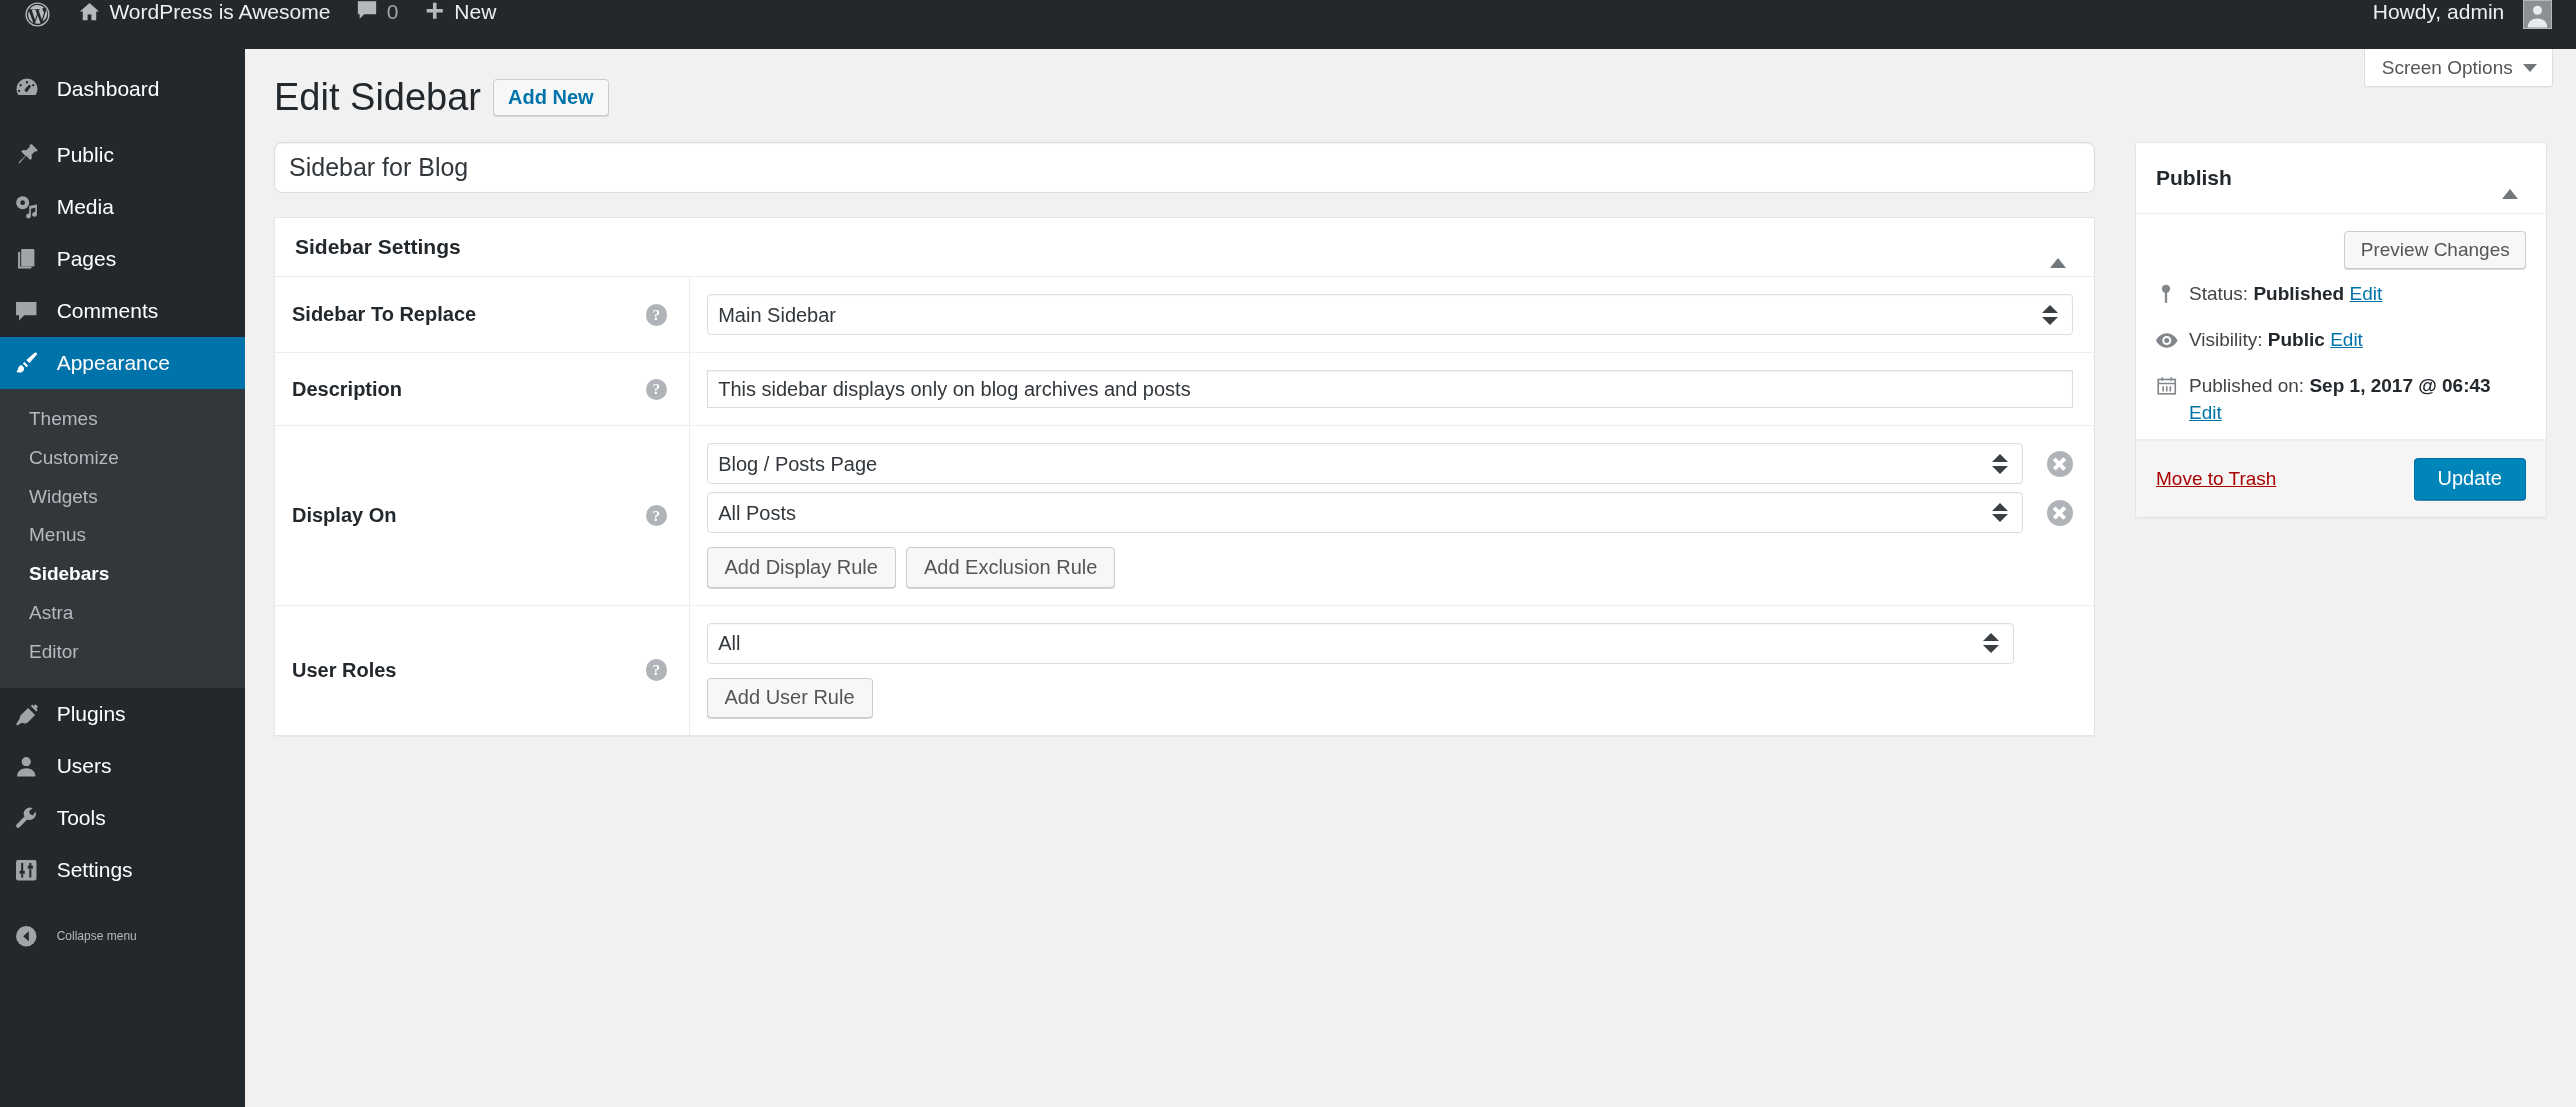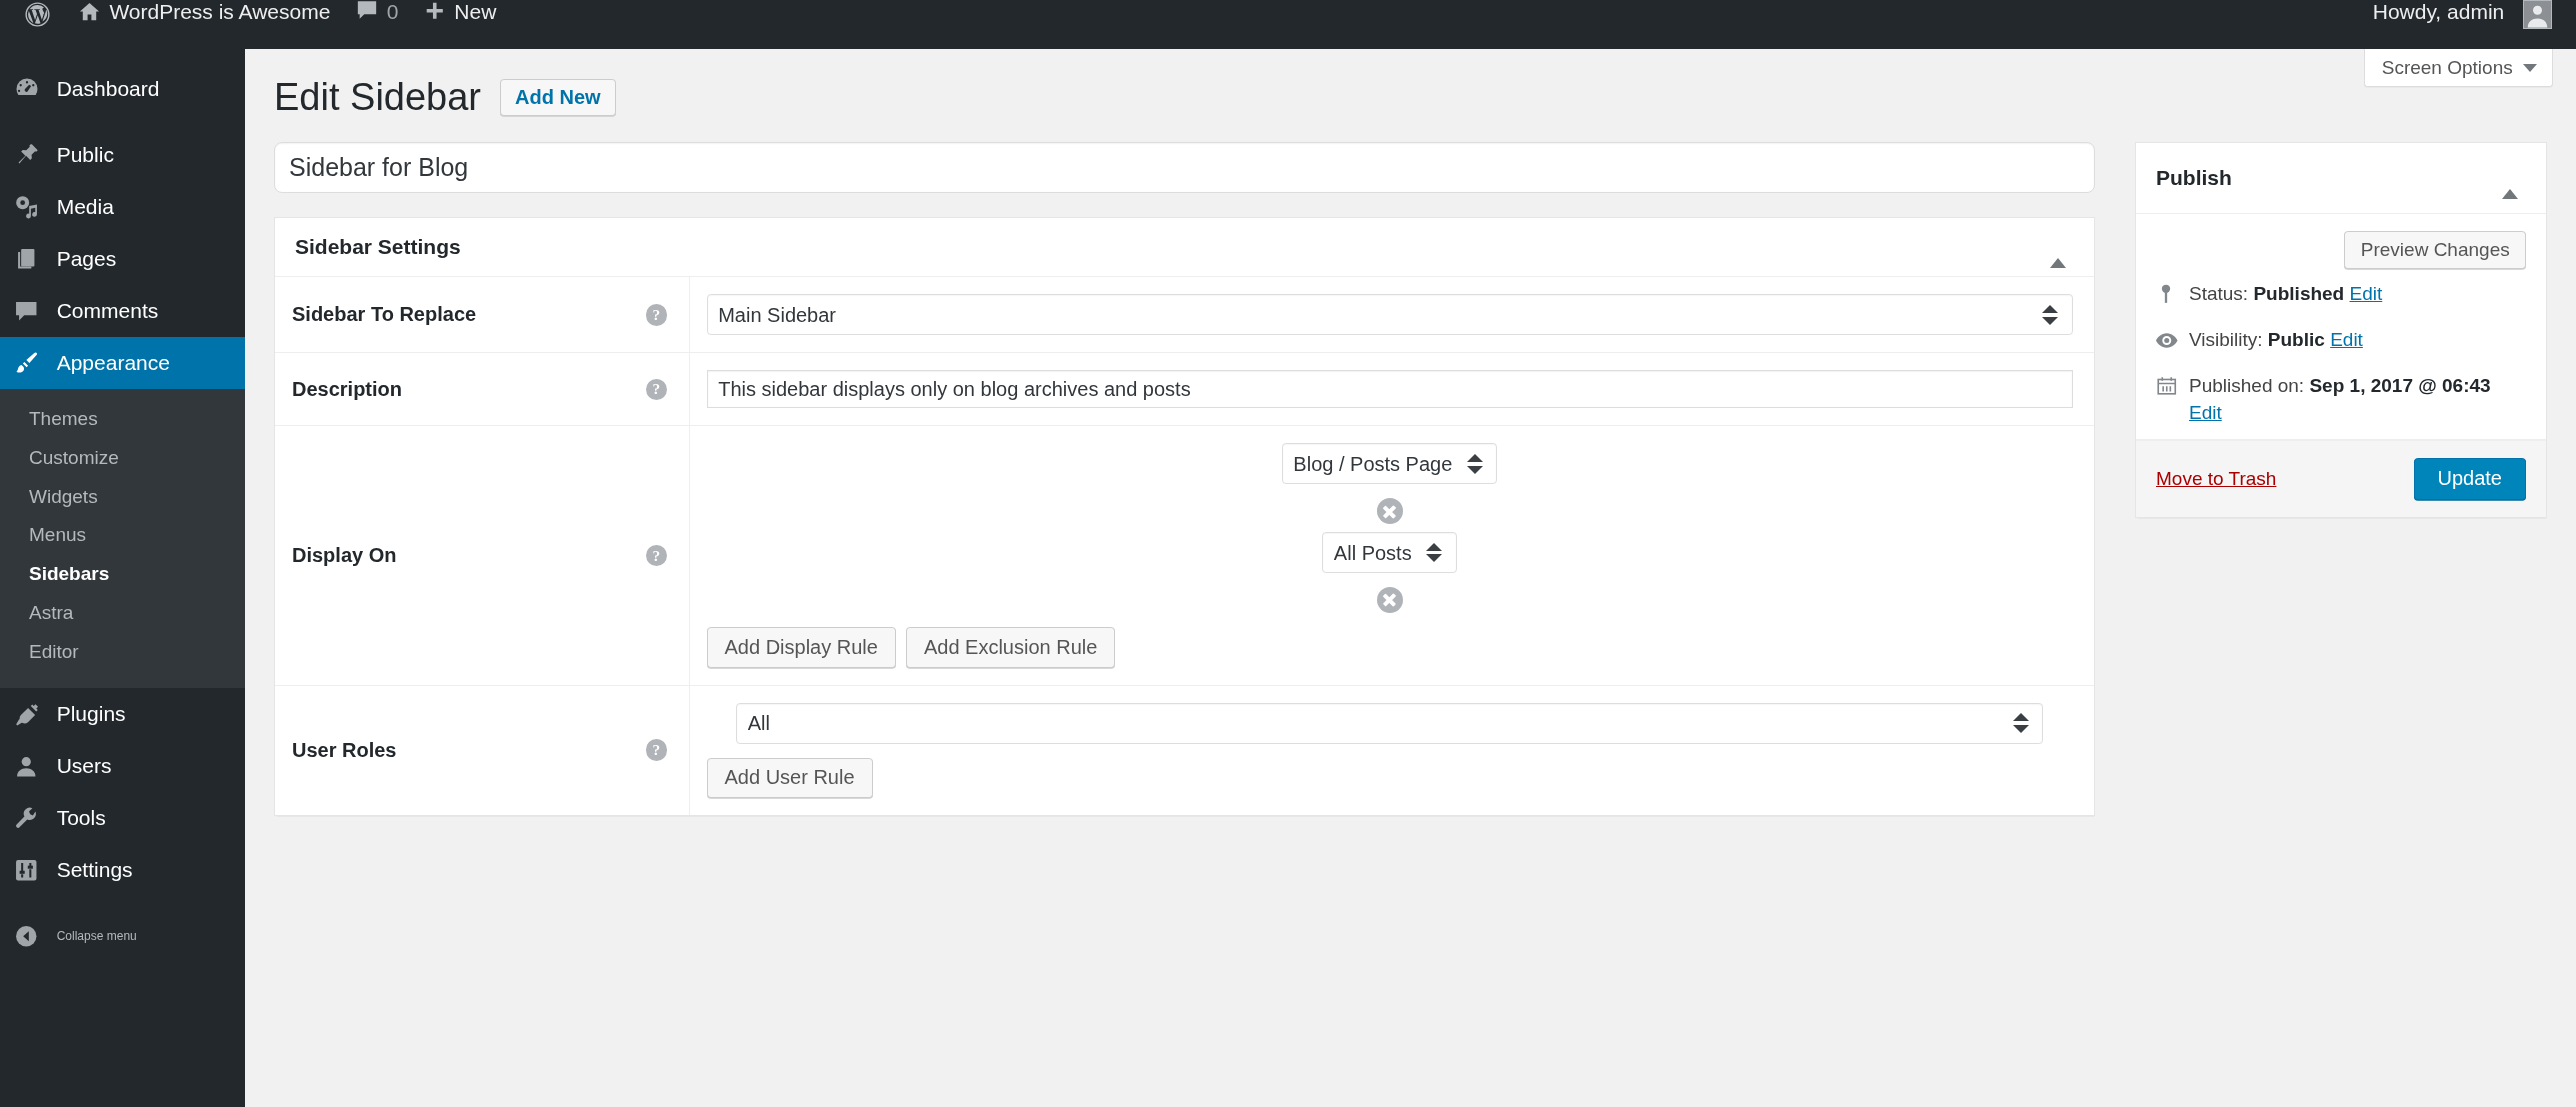--- a/index.html
+++ b/index.html
@@ -100,21 +100,21 @@
     border-radius: 0 0 3.8px 3.8px;
     padding: 7.7px 15.3px 7.7px 17px;
     font-size: 19px; color: #555; cursor: pointer;
     display: flex; align-items: center; gap: 10px;
     box-shadow: 0 0.8px 0.8px rgba(0,0,0,.04);
     text-align: center;
   }
   .caret-down { width:0;height:0;border-left:7px solid transparent;border-right:7px solid transparent;border-top:8.4px solid #72777c; }
 
   .page-head {
-    display: flex; align-items: center; gap: 19px;
+    display: flex; align-items: center; gap: 12px;
     padding: 28px 0 0 29px;
   }
   h1.page-title { font-size: 38px; font-weight: 400; color: #23282d; line-height: 1.1; }
   .page-title-action {
     background: #f7f7f7; border: 0.8px solid #ccc; border-radius: 3.8px;
     color: #0073aa; font-size: 20px; font-weight: bold;
     padding: 6.1px 14px; cursor: pointer;
     box-shadow: 0 0.8px 0 #ccc;
   }
 
@@ -198,21 +198,21 @@
 
   input.wpi {
     border: 0.8px solid #ddd; background: #fff;
     font-size: 20px; color: #32373c; height: 38px;
     padding: 0 10.7px; border-radius: 0;
     font-family: "Liberation Sans", sans-serif;
     box-shadow: inset 0 0.8px 1.5px rgba(0,0,0,.07);
     outline: none;
   }
 
-  .rule-row { display: flex; align-items: center; gap: 14px; margin-bottom: 7.7px; flex-direction: column; }
+  .rule-row { display: flex; align-items: center; gap: 24px; margin-bottom: 7.7px; }
   .remove-btn {
     width: 26px; height: 26px; border-radius: 50%;
     background: #b0b3b7; position: relative; cursor: pointer; flex: none;
   }
   .remove-btn::before, .remove-btn::after {
     content:""; position:absolute; left:50%; top:50%;
     width: 14.6px; height: 3.8px; background:#fff; border-radius:0.8px;
     margin-left:-7.3px; margin-top:-1.9px;
   }
   .remove-btn::before { transform: rotate(45deg); }

